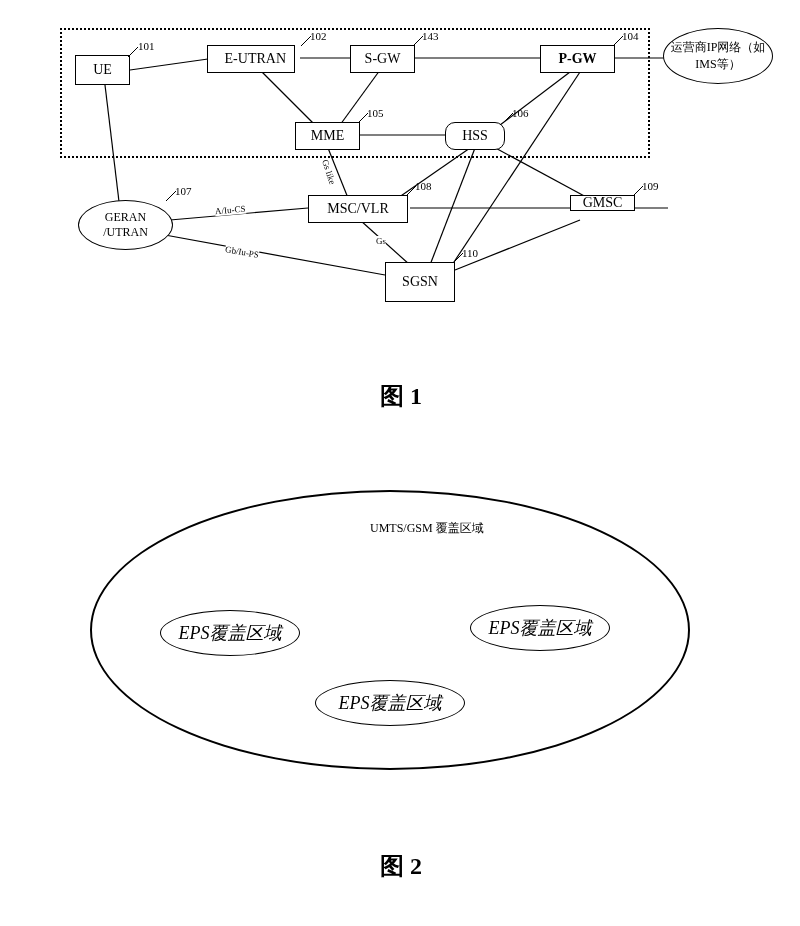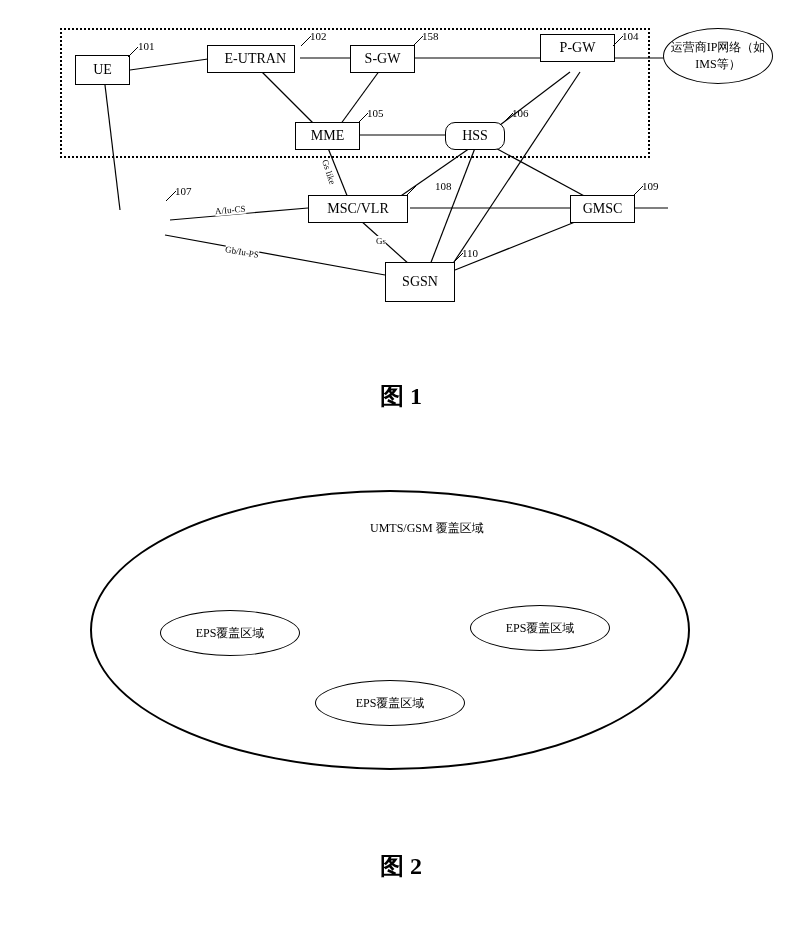--- a/index.html
+++ b/index.html
@@ -95,21 +95,22 @@
     }
     .small-ellipse {
       position: absolute;
       border: 1.5px solid #000;
       border-radius: 50%;
       background: #fff;
       text-align: center;
       display: flex;
       align-items: center;
       justify-content: center;
-      font-size: 12px;
+      font-size: 18px;
+      font-style: italic;
     }
     .inside-label {
       position: absolute;
       font-size: 12px;
     }
   </style>
 </head>
 <body>
 
 <div class="figure1-container">
@@ -173,23 +174,23 @@
       <path d="M1,11 L11,1" stroke="#000" stroke-width="1" fill="none"></path>
     </svg>
   <div class="label-num" style="left:250px; top:20px;">102</div>
 
   <div class="node-box" style="left:290px; top:35px; width:65px; height:28px;">
     <span>S-GW</span>
   </div>
   <svg class="label-tick" style="left:352px; top:25px;">
       <path d="M1,11 L11,1" stroke="#000" stroke-width="1" fill="none"></path>
     </svg>
-  <div class="label-num" style="left:362px; top:20px;">158</div>
-
-  <div class="node-box" style="left:480px; top:24px; width:75px; height:28px;">
+  <div class="label-num" style="left:362px; top:20px;">143</div>
+
+  <div class="node-box" style="left:480px; top:35px; width:75px; height:28px;font-weight:bold;">
     <span>P-GW</span>
   </div>
   <svg class="label-tick" style="left:552px; top:25px;">
       <path d="M1,11 L11,1" stroke="#000" stroke-width="1" fill="none"></path>
     </svg>
   <div class="label-num" style="left:562px; top:20px;">104</div>
 
   <div class="node-box" style="left:235px; top:112px; width:65px; height:28px;">
     <span>MME</span>
   </div>
@@ -199,34 +200,38 @@
   <div class="label-num" style="left:307px; top:97px;">105</div>
 
   <div class="node-box" style="left:385px; top:112px; width:60px; height:28px;border-radius:10px;">
     <span>HSS</span>
   </div>
   <svg class="label-tick" style="left:442px; top:102px;">
       <path d="M1,11 L11,1" stroke="#000" stroke-width="1" fill="none"></path>
     </svg>
   <div class="label-num" style="left:452px; top:97px;">106</div>
 
+  <div class="node-ellipse" style="left:18px; top:190px; width:95px; height:50px; white-space:pre-line;">
+    <span>GERAN
+/UTRAN</span>
+  </div>
   <svg class="label-tick" style="left:105px; top:180px;">
       <path d="M1,11 L11,1" stroke="#000" stroke-width="1" fill="none"></path>
     </svg>
   <div class="label-num" style="left:115px; top:175px;">107</div>
 
   <div class="node-box" style="left:248px; top:185px; width:100px; height:28px;">
     <span>MSC/VLR</span>
   </div>
   <svg class="label-tick" style="left:345px; top:175px;">
       <path d="M1,11 L11,1" stroke="#000" stroke-width="1" fill="none"></path>
     </svg>
-  <div class="label-num" style="left:355px; top:170px;padding-left:20px;">108</div>
-
-  <div class="node-box" style="left:510px; top:185px; width:65px; height:28px;">
+  <div class="label-num" style="left:355px; top:170px;">108</div>
+
+  <div class="node-box" style="left:510px; top:185px; width:65px; height:16px;">
     <span>GMSC</span>
   </div>
   <svg class="label-tick" style="left:572px; top:175px;">
       <path d="M1,11 L11,1" stroke="#000" stroke-width="1" fill="none"></path>
     </svg>
   <div class="label-num" style="left:582px; top:170px;">109</div>
 
   <div class="node-box" style="left:325px; top:252px; width:70px; height:40px;">
     <span>SGSN</span>
   </div>

